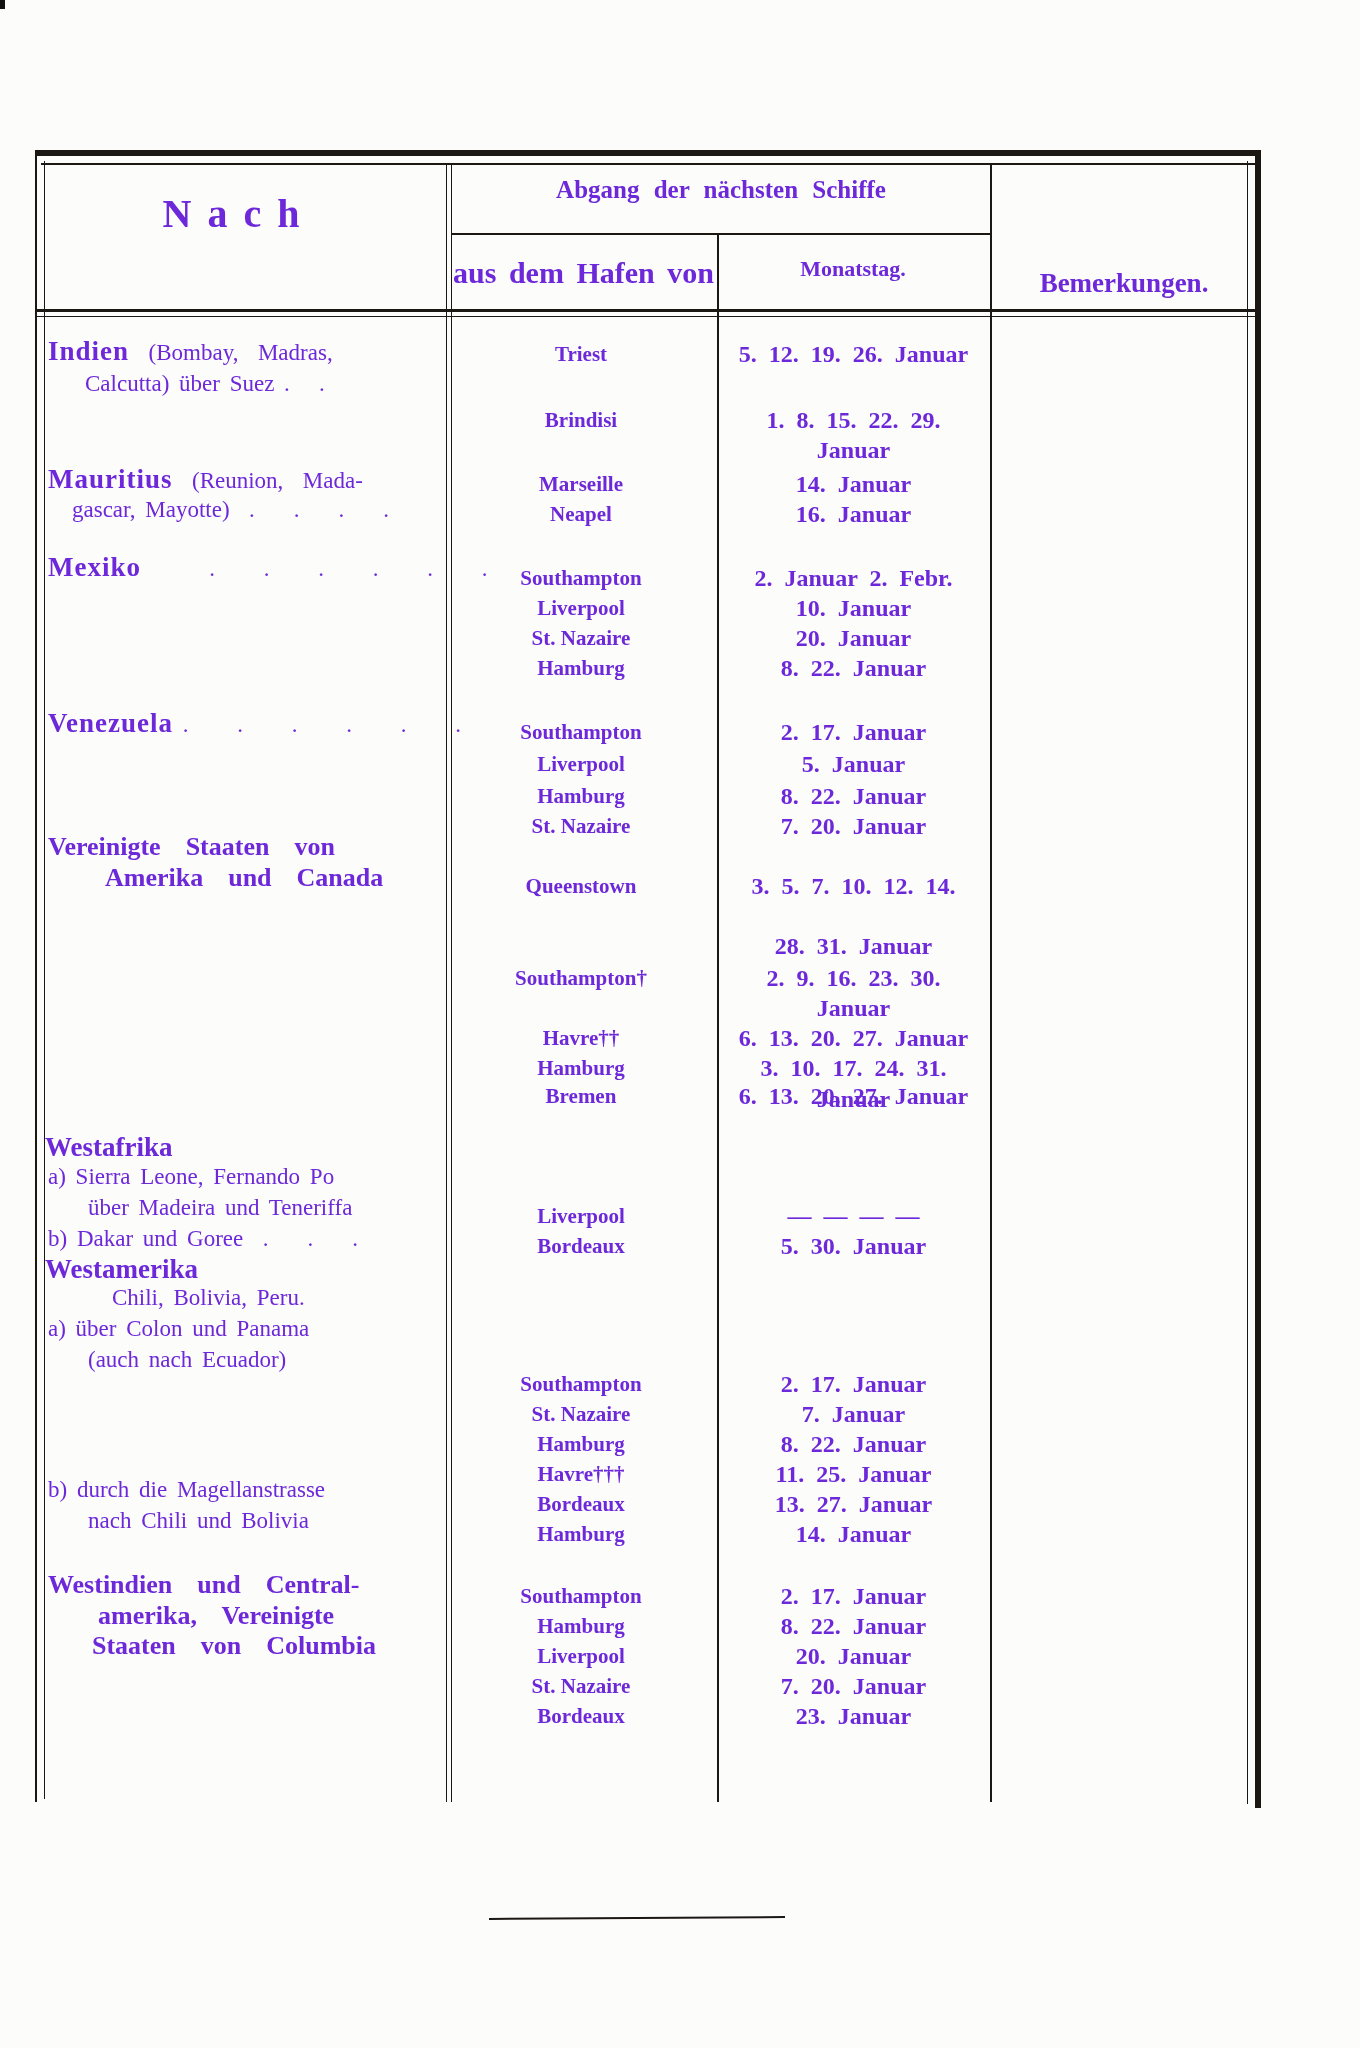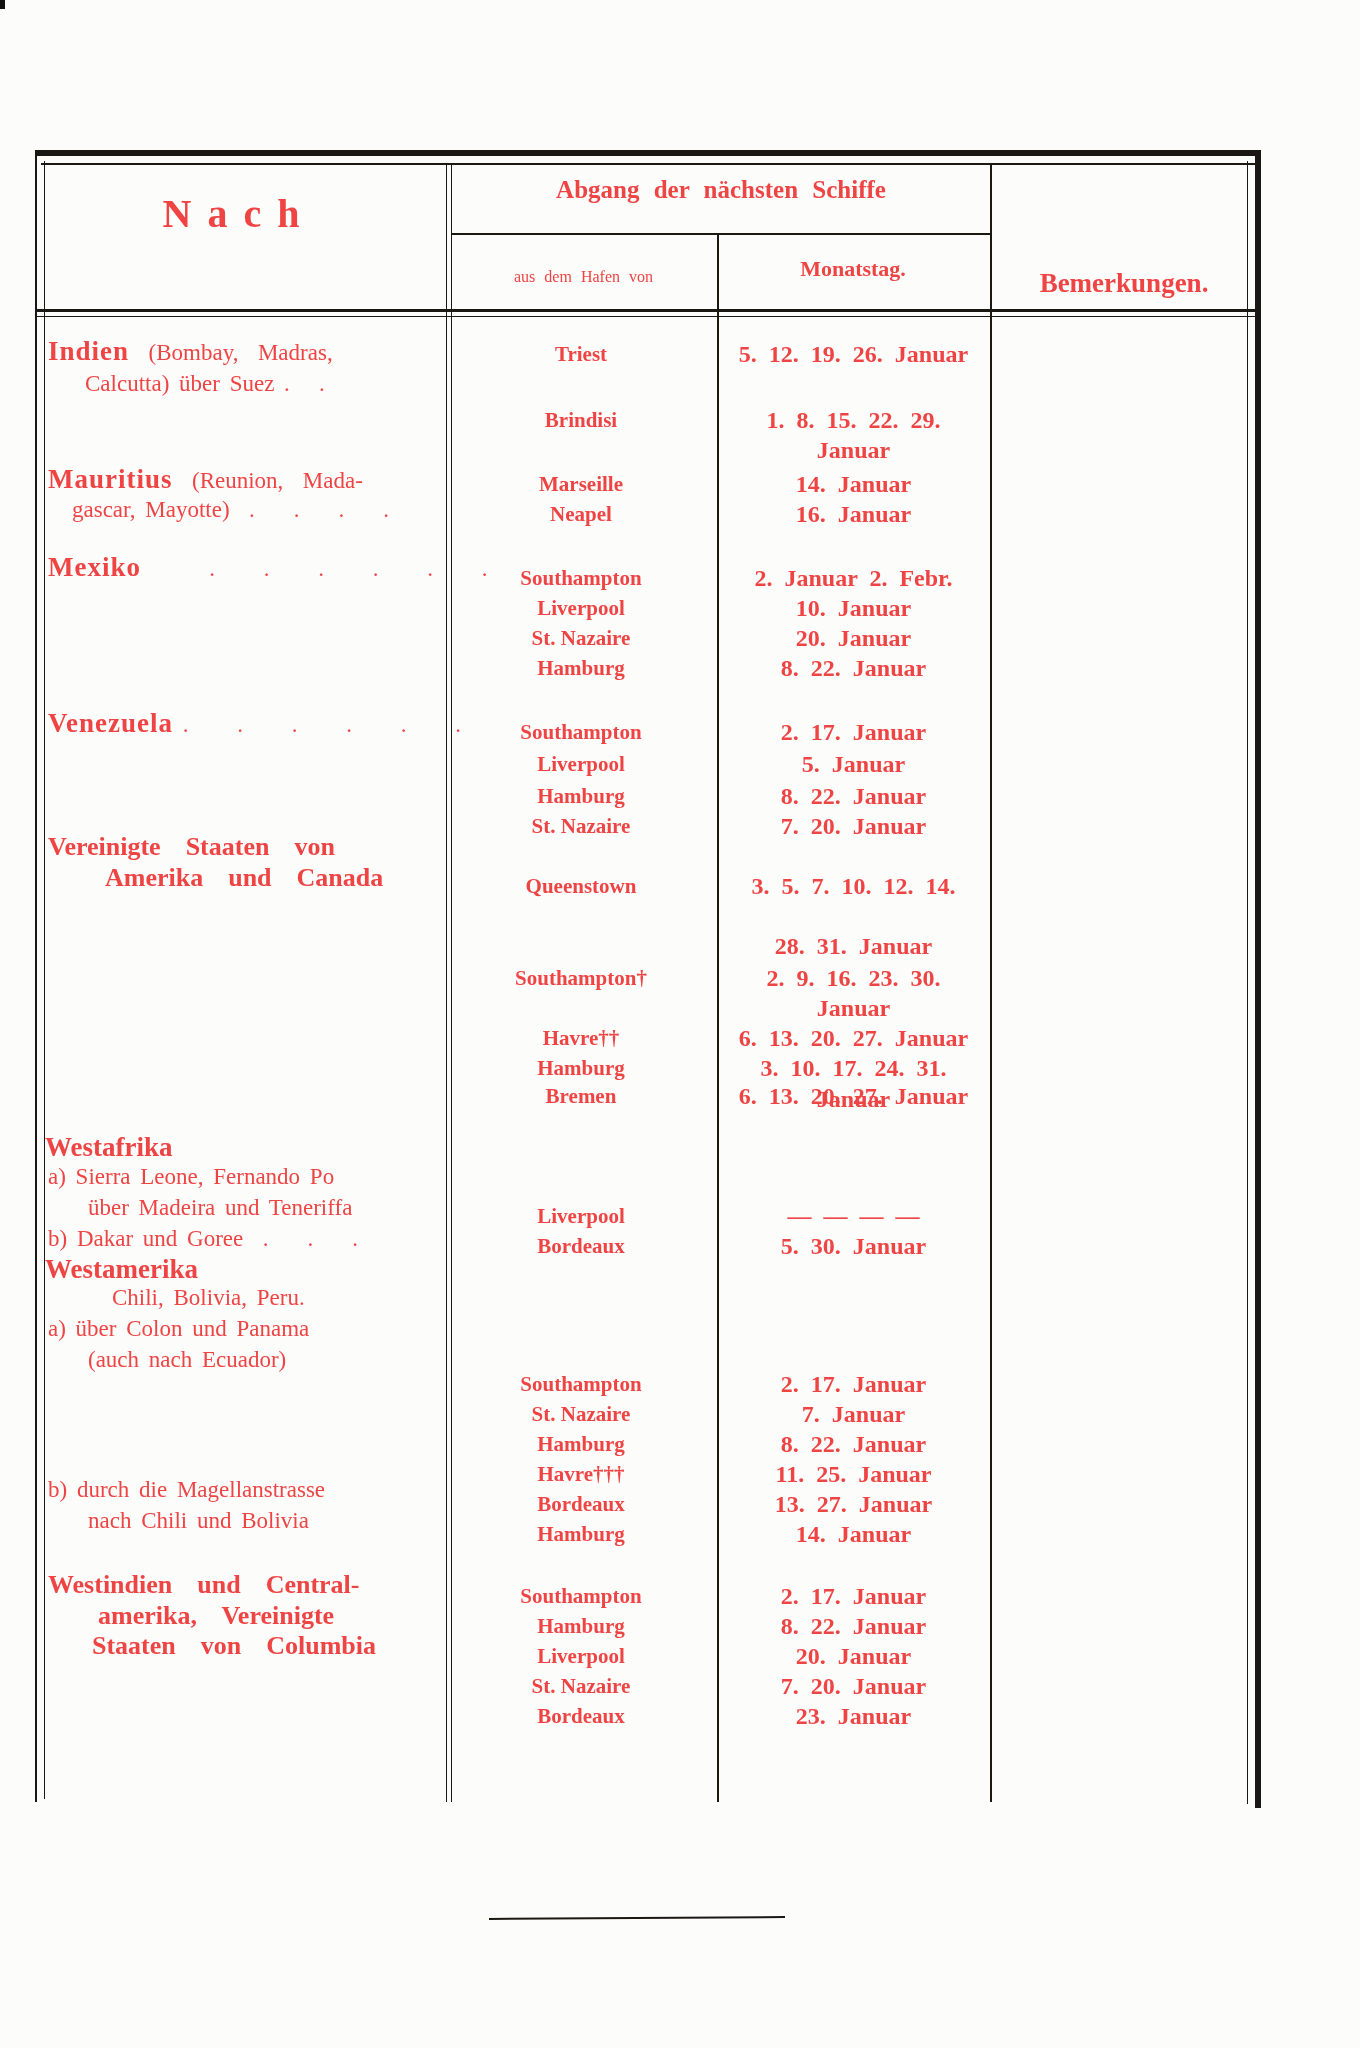--- a/index.html
+++ b/index.html
@@ -1,27 +1,27 @@
 <!DOCTYPE html>
 <html><head>
 <meta charset="utf-8">
 <style>
   html,body{margin:0;padding:0;background:#e8e8e6;}
   #page{
     position:relative;width:1360px;height:2048px;margin:0 auto;
-    background:#fcfcfb;color:#ef4444;
+    background:#fcfcfb;color:#6d28d9;
     font-family:"Liberation Serif","DejaVu Serif",serif;
     overflow:hidden;
   }
   .rule{position:absolute;background:#1b1713;}
   
   .hlabel{position:absolute;text-align:center;white-space:nowrap;}
   .nach{left:35px;top:190px;width:408px;font-size:40px;font-weight:bold;letter-spacing:16px;}
   .abgang{left:452px;top:176px;width:538px;font-size:25px;font-weight:bold;word-spacing:8px;}
-  .hafen{left:452px;top:268px;width:263px;font-size:16px;font-weight:normal;word-spacing:5px;}
+  .hafen{left:452px;top:256px;width:263px;font-size:30px;font-weight:bold;word-spacing:5px;}
   .monatstag{left:718px;top:256px;width:270px;font-size:22px;font-weight:bold;}
   .bemerk{left:992px;top:220px;width:264px;font-size:27px;font-weight:bold;margin-top:48px;}
   
   .dest{position:absolute;font-size:23px;white-space:pre;word-spacing:4px;}
   .dest .lead{font-weight:bold;font-size:27px;letter-spacing:1px;}
   .dest .rest{font-size:23px;}
   .dest.b{font-weight:bold;font-size:26px;word-spacing:6px;}
   .dest.bb{font-weight:bold;font-size:27px;}
   
   .srow{position:absolute;left:0;width:100%;height:32px;line-height:32px;}

